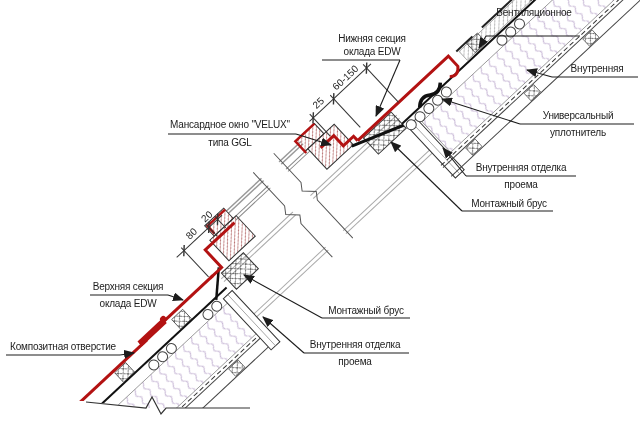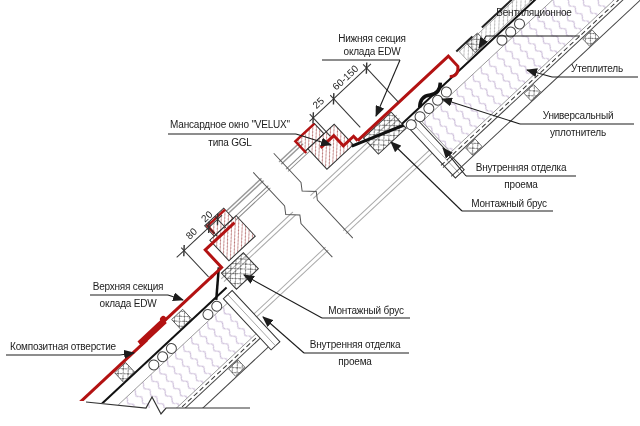--- a/index.html
+++ b/index.html
@@ -188,21 +188,21 @@
     <line x1="6" y1="355" x2="120" y2="355"></line>
     <line x1="120" y1="355" x2="134" y2="353" marker-end="url(#arr)"></line>
   </g>
 </svg>
 
 <div class="lbl" style="left:480px;top:7px;width:108px">Вентиляционное</div>
 
 <div class="lbl" style="left:318px;top:33px;width:108px">Нижняя секция</div>
 <div class="lbl" style="left:318px;top:46px;width:108px">оклада EDW</div>
 
-<div class="lbl" style="left:556px;top:63px;width:82px">Утеплитель</div>
+<div class="lbl" style="left:556px;top:63px;width:82px">Внутренняя</div>
 
 <div class="lbl" style="left:520px;top:127px;width:116px">уплотнитель</div>
 <div class="lbl" style="left:520px;top:110px;width:116px">Универсальный</div>
 
 <div class="lbl" style="left:464px;top:162px;width:114px">Внутренняя отделка</div>
 <div class="lbl" style="left:464px;top:179px;width:114px">проема</div>
 
 <div class="lbl" style="left:462px;top:198px;width:94px">Монтажный брус</div>
 
 <div class="lbl" style="left:163px;top:119px;width:134px">Мансардное окно "VELUX"</div>

